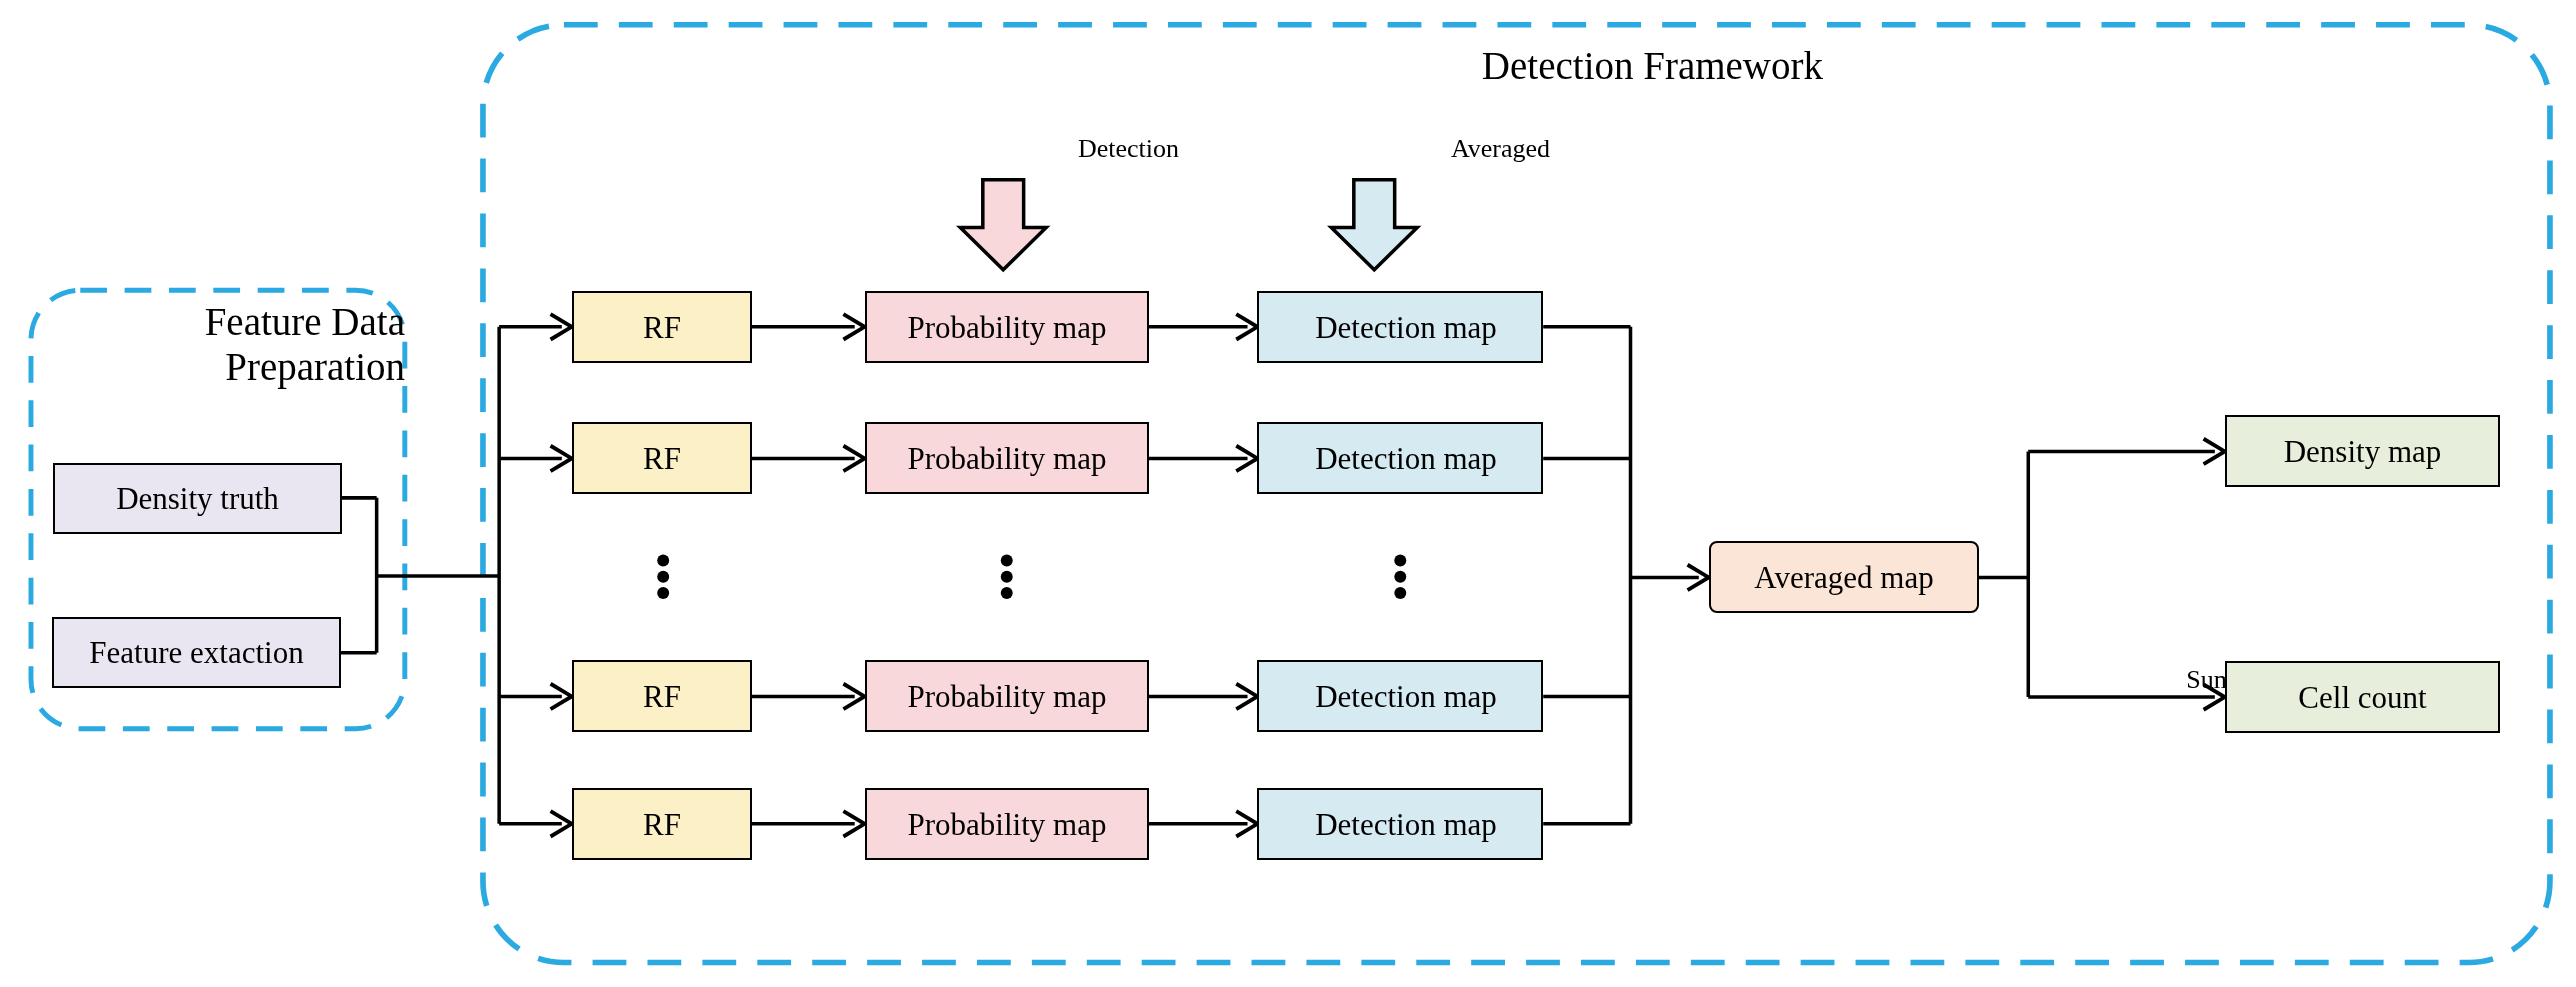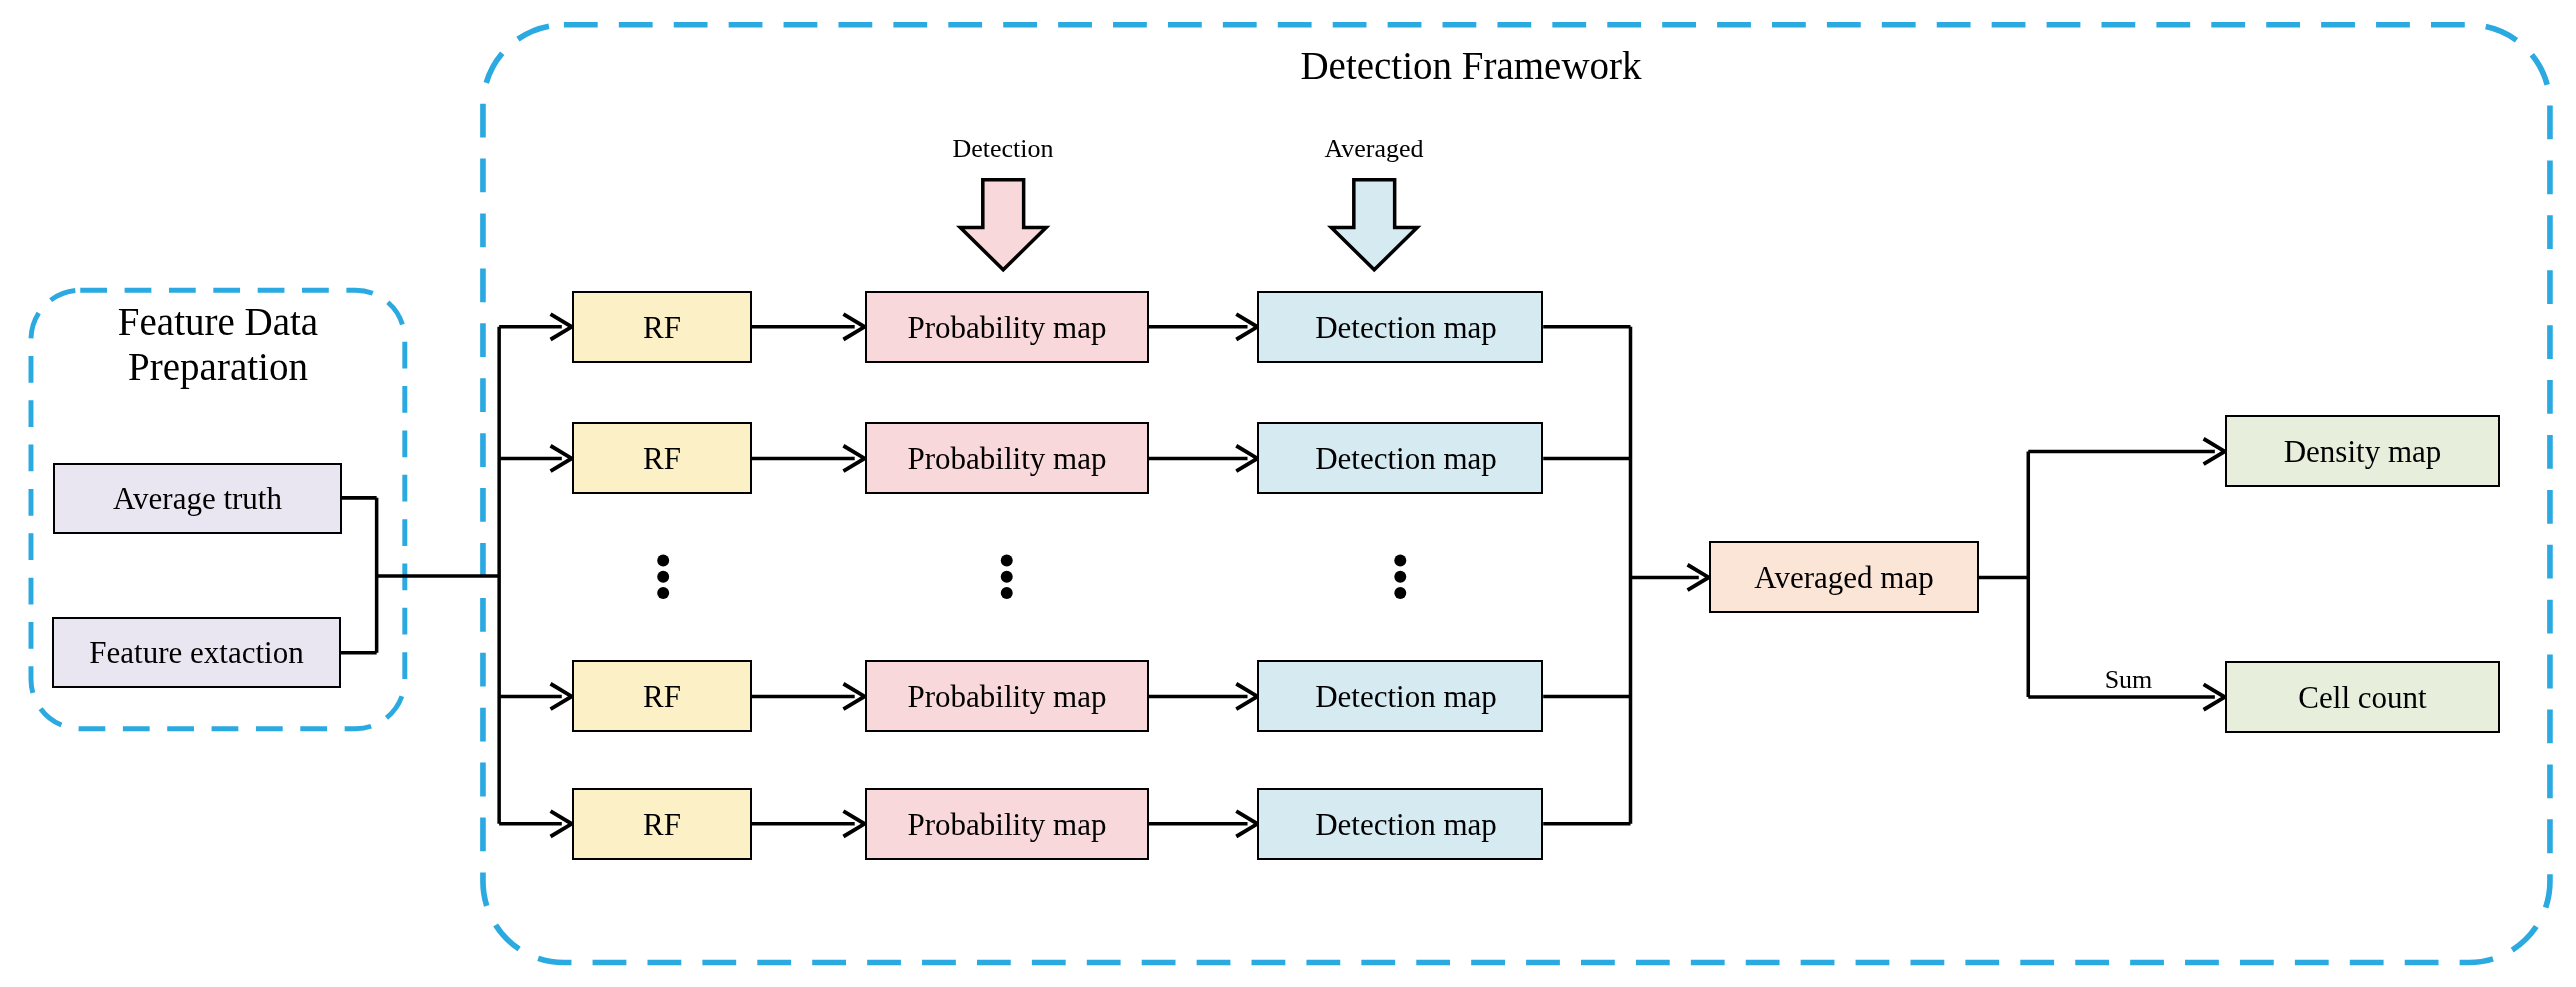--- a/index.html
+++ b/index.html
@@ -35,21 +35,21 @@
     border:2.8px solid var(--line-color);box-sizing:border-box;
     font-size:31px;line-height:1;white-space:nowrap;
   }
   .node.rf{background:var(--rf-fill);}
   .node.pm{background:var(--probability-fill);}
   .node.dm{background:var(--detection-fill);padding-left:12px;}
   .node.avg{background:var(--averaged-fill);}
   .node.out{background:var(--output-fill);}
   .node.tr{background:var(--training-item-fill);}
 
-  .lbl{position:absolute;text-align:center;white-space:pre-line;}
+  .lbl{position:absolute;text-align:right;white-space:pre-line;}
   .title-main{font-size:39px;line-height:1.1;}
   .title-training{font-size:39px;line-height:45px;}
   .ann{font-size:26px;line-height:41px;}
 </style>
 </head>
 <body>
 
 <div class="canvas">
 
   <svg class="layer" viewBox="0 0 3659 1403">
@@ -132,37 +132,37 @@
   <div class="lbl title-training" style="left:31px;top:299px;width:374px;">Feature Data
 Preparation</div>
 
   <div class="lbl ann" style="left:827px;top:128px;width:352px;">Detection</div>
 
   <div class="lbl ann" style="left:1198px;top:128px;width:352px;">Averaged</div>
 
 
   <div class="lbl ann" style="left:2023px;top:659px;width:211px;">Sum</div>
 
-  <div class="node tr" style="left:53px;top:463px;width:289px;height:71px;">Average truth</div>
+  <div class="node tr" style="left:53px;top:463px;width:289px;height:71px;">Density truth</div>
   <div class="node tr" style="left:52px;top:617px;width:289px;height:71px;">Feature extaction</div>
 
   <div class="node rf" style="left:572px;top:291px;width:180px;height:72px;">RF</div>
   <div class="node pm" style="left:865px;top:291px;width:284px;height:72px;">Probability map</div>
   <div class="node dm" style="left:1257px;top:291px;width:286px;height:72px;">Detection map</div>
 
   <div class="node rf" style="left:572px;top:422px;width:180px;height:72px;">RF</div>
   <div class="node pm" style="left:865px;top:422px;width:284px;height:72px;">Probability map</div>
   <div class="node dm" style="left:1257px;top:422px;width:286px;height:72px;">Detection map</div>
 
   <div class="node rf" style="left:572px;top:660px;width:180px;height:72px;">RF</div>
   <div class="node pm" style="left:865px;top:660px;width:284px;height:72px;">Probability map</div>
   <div class="node dm" style="left:1257px;top:660px;width:286px;height:72px;">Detection map</div>
 
   <div class="node rf" style="left:572px;top:788px;width:180px;height:72px;">RF</div>
   <div class="node pm" style="left:865px;top:788px;width:284px;height:72px;">Probability map</div>
   <div class="node dm" style="left:1257px;top:788px;width:286px;height:72px;">Detection map</div>
 
-  <div class="node avg" style="left:1709px;top:541px;width:270px;height:72px;">Averaged map</div>
+  <div class="node avg" style="left:1709px;top:541px;width:270px;height:72px;border-radius:8px;">Averaged map</div>
   <div class="node out" style="left:2225px;top:415px;width:275px;height:72px;">Density map</div>
   <div class="node out" style="left:2225px;top:661px;width:275px;height:72px;">Cell count</div>
 
 </div>
 
 
 </body></html>

